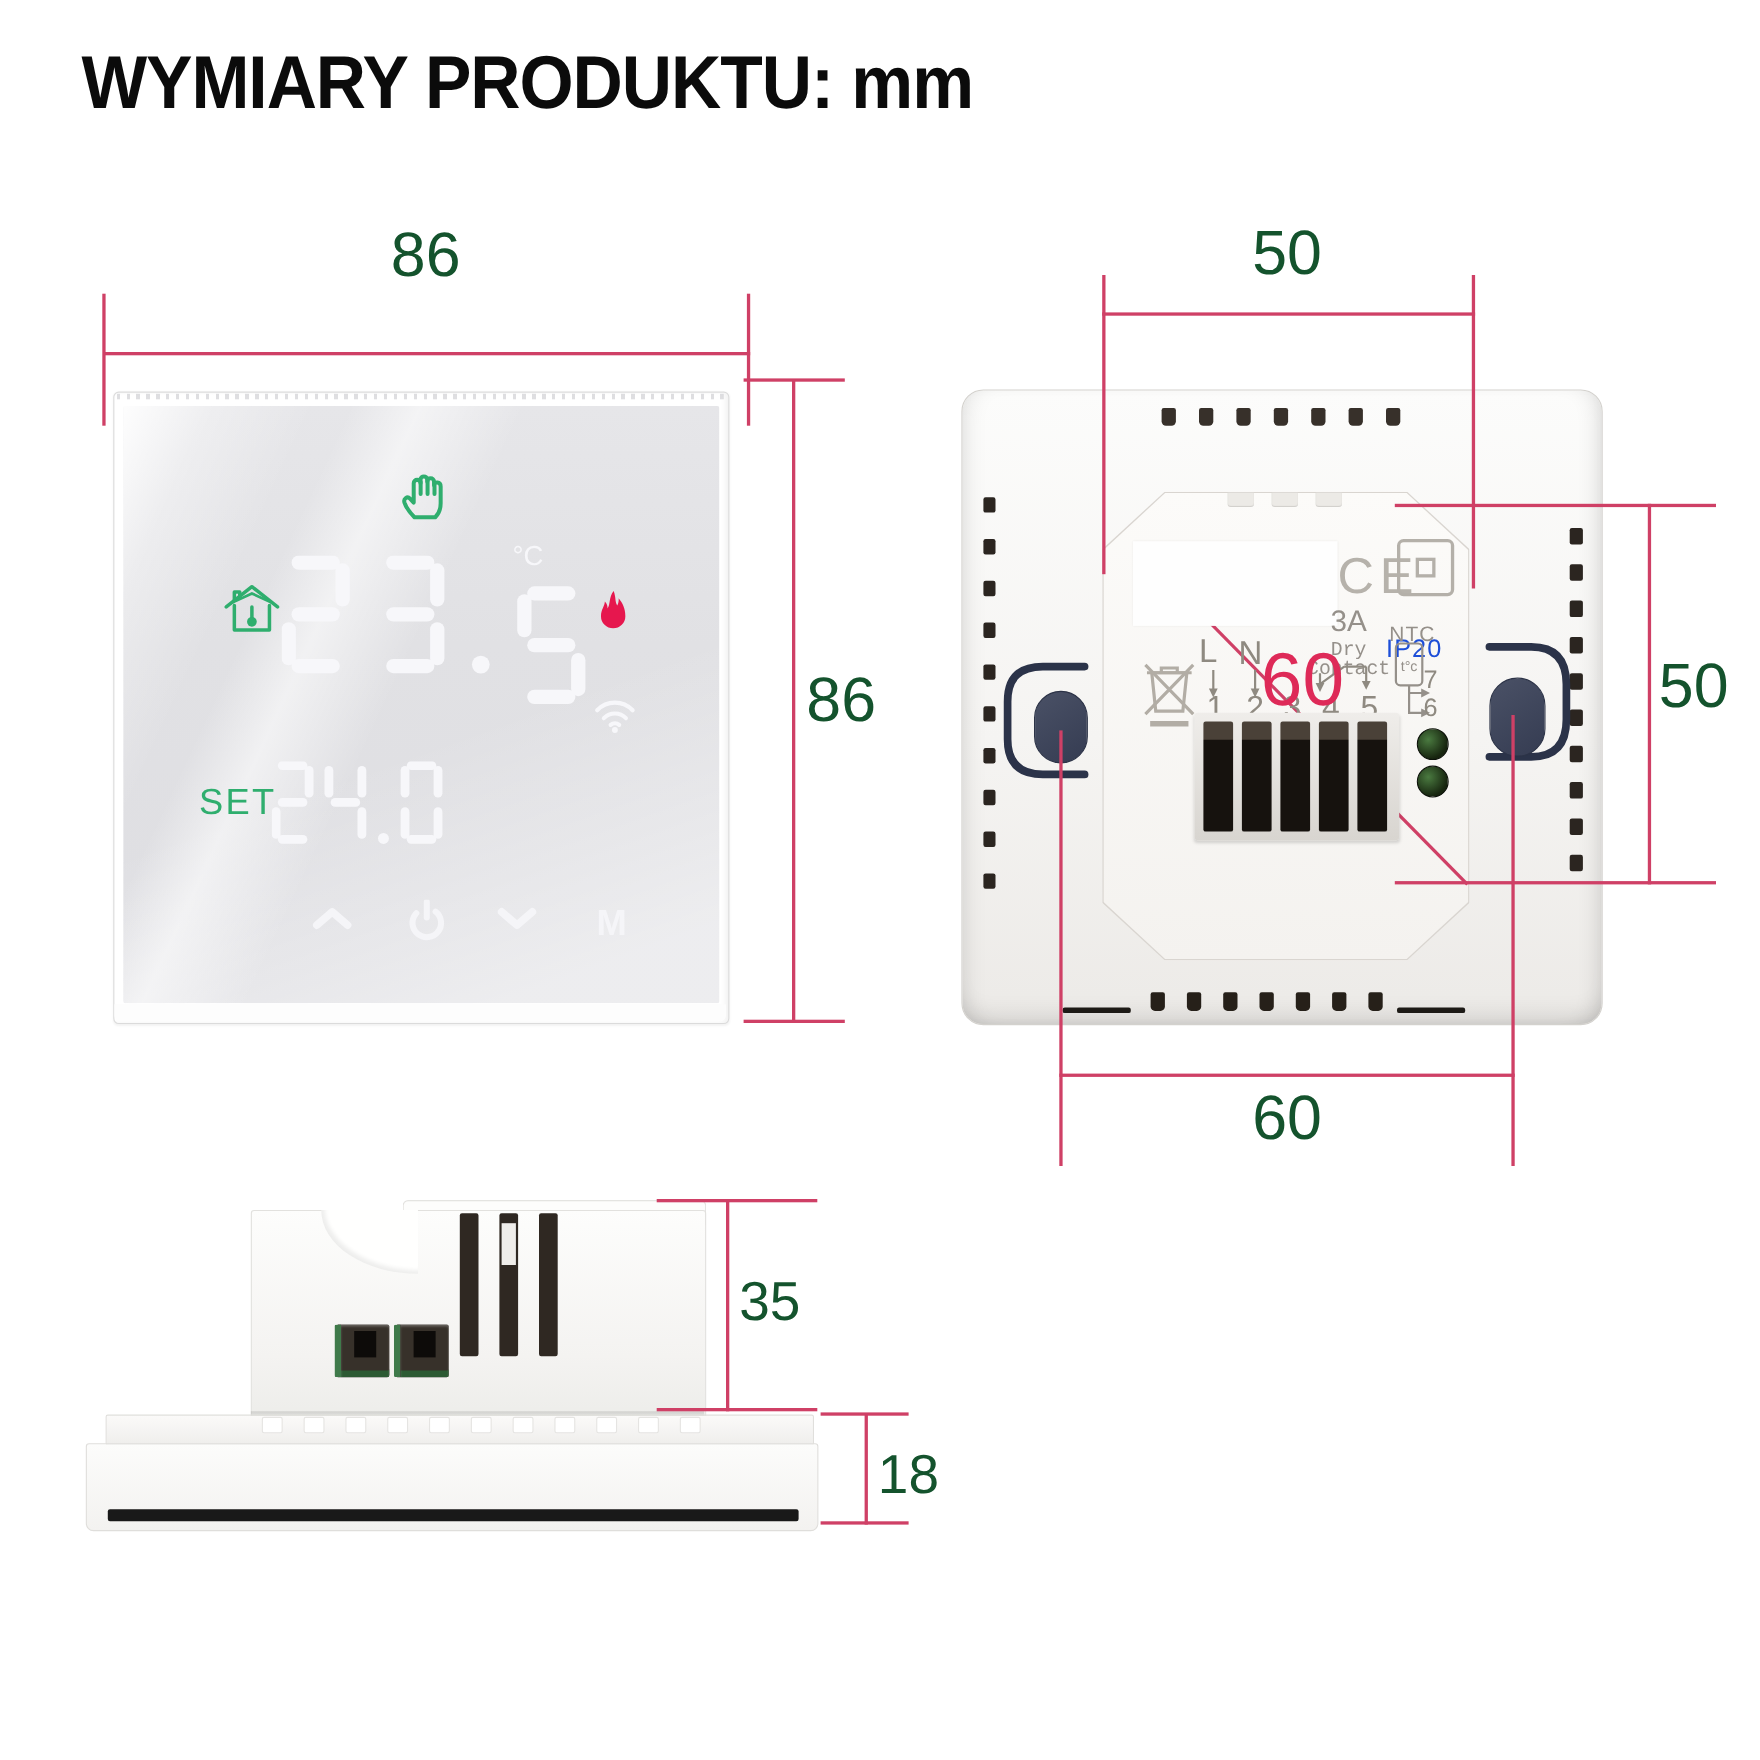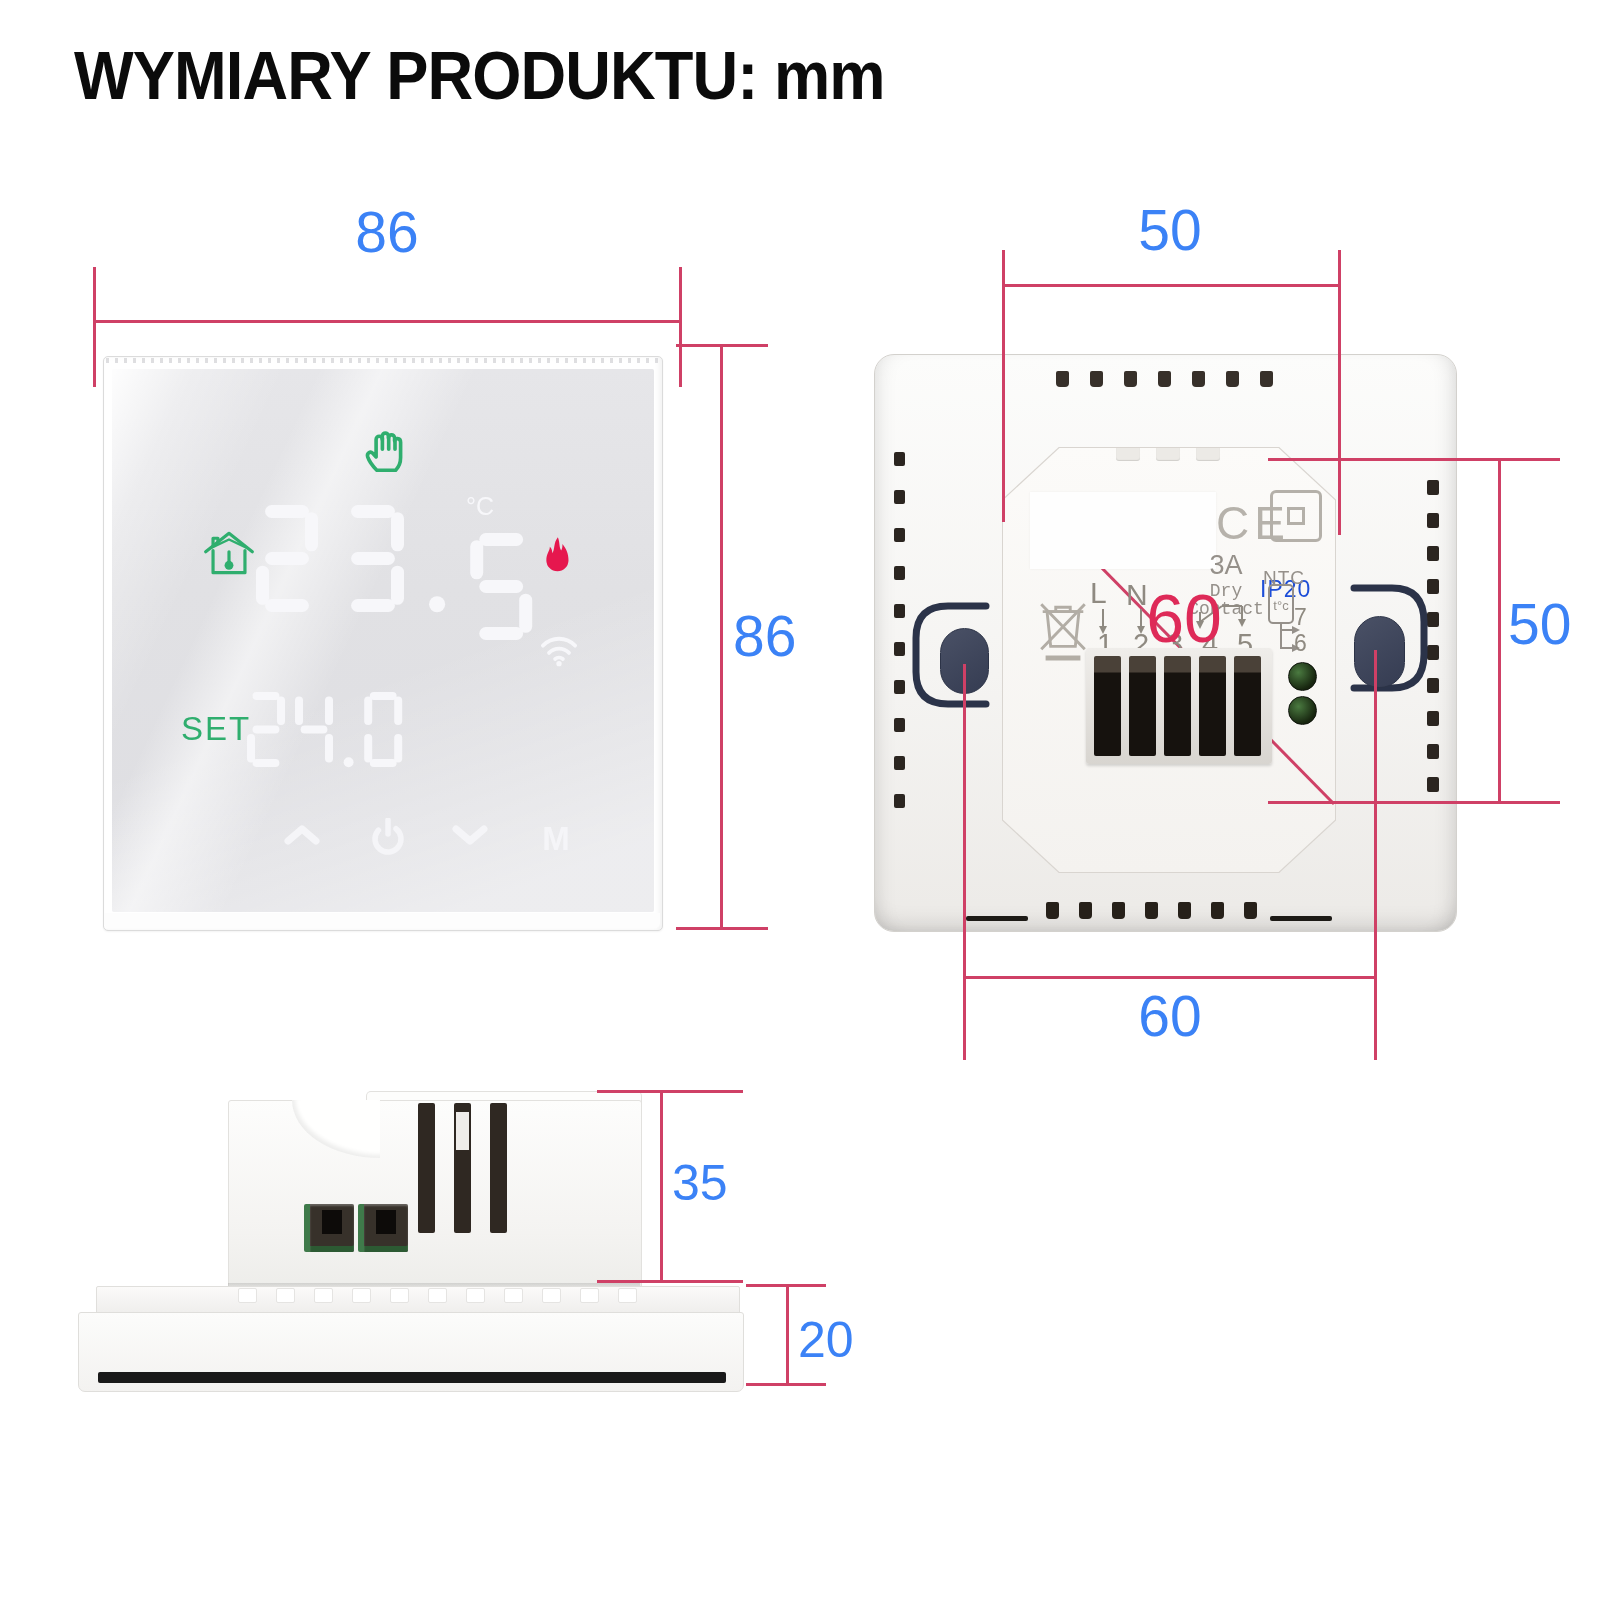--- a/index.html
+++ b/index.html
@@ -1,20 +1,20 @@
 <!DOCTYPE html>
 <html><head>
 <meta charset="utf-8">
 <style>
   html,body{margin:0;padding:0;background:#fff;}
   #canvas{position:relative;width:1600px;height:1600px;background:#ffffff;overflow:hidden;
           font-family:"Liberation Sans",sans-serif;}
   .abs{position:absolute;}
   .dimline{position:absolute;background:#cf4066;}
-  .dimlabel{position:absolute;color:#3b82f6;font-family:"Liberation Sans",sans-serif;
+  .dimlabel{position:absolute;color:#14532d;font-family:"Liberation Sans",sans-serif;
             font-weight:400;text-align:center;line-height:1;}
   .graytxt{position:absolute;color:#95908a;line-height:1;text-align:center;}
   #title{position:absolute;left:74px;top:36px;font-size:68px;font-weight:bold;color:#0b0b0b;
          letter-spacing:-1px;transform:scaleX(.93);transform-origin:left top;white-space:nowrap;}
   
   #front-panel{position:absolute;left:103px;top:356px;width:558px;height:573px;background:#ffffff;
       border:1px solid #dbdbdb;border-radius:5px;box-shadow:inset -3px 0 5px rgba(0,0,0,.05),0 1px 2px rgba(0,0,0,.05);}
   #front-serration{position:absolute;left:106px;top:358px;width:552px;height:5px;opacity:.6;
       background:repeating-linear-gradient(90deg,#c9c9cd 0 3px,#ffffff 3px 9px);}
   #front-glass{position:absolute;left:112px;top:369px;width:542px;height:543px;border-radius:2px;
@@ -369,16 +369,16 @@
   <div>
     <div class="dimline" style="left:597px;top:1090px;width:146px;height:3px;"></div>
     <div class="dimline" style="left:597px;top:1280px;width:146px;height:3px;"></div>
     <div class="dimline" style="left:660px;top:1092px;width:3px;height:191px;"></div>
     <div class="dimlabel" style="left:672px;top:1158px;width:90px;text-align:left;font-size:50px;">35</div>
   </div>
   <div>
     <div class="dimline" style="left:746px;top:1284px;width:80px;height:3px;"></div>
     <div class="dimline" style="left:746px;top:1383px;width:80px;height:3px;"></div>
     <div class="dimline" style="left:786px;top:1286px;width:3px;height:100px;"></div>
-    <div class="dimlabel" style="left:798px;top:1315px;width:90px;text-align:left;font-size:50px;">20</div>
+    <div class="dimlabel" style="left:798px;top:1315px;width:90px;text-align:left;font-size:50px;">18</div>
   </div>
 
 </div>
 
 </body></html>

